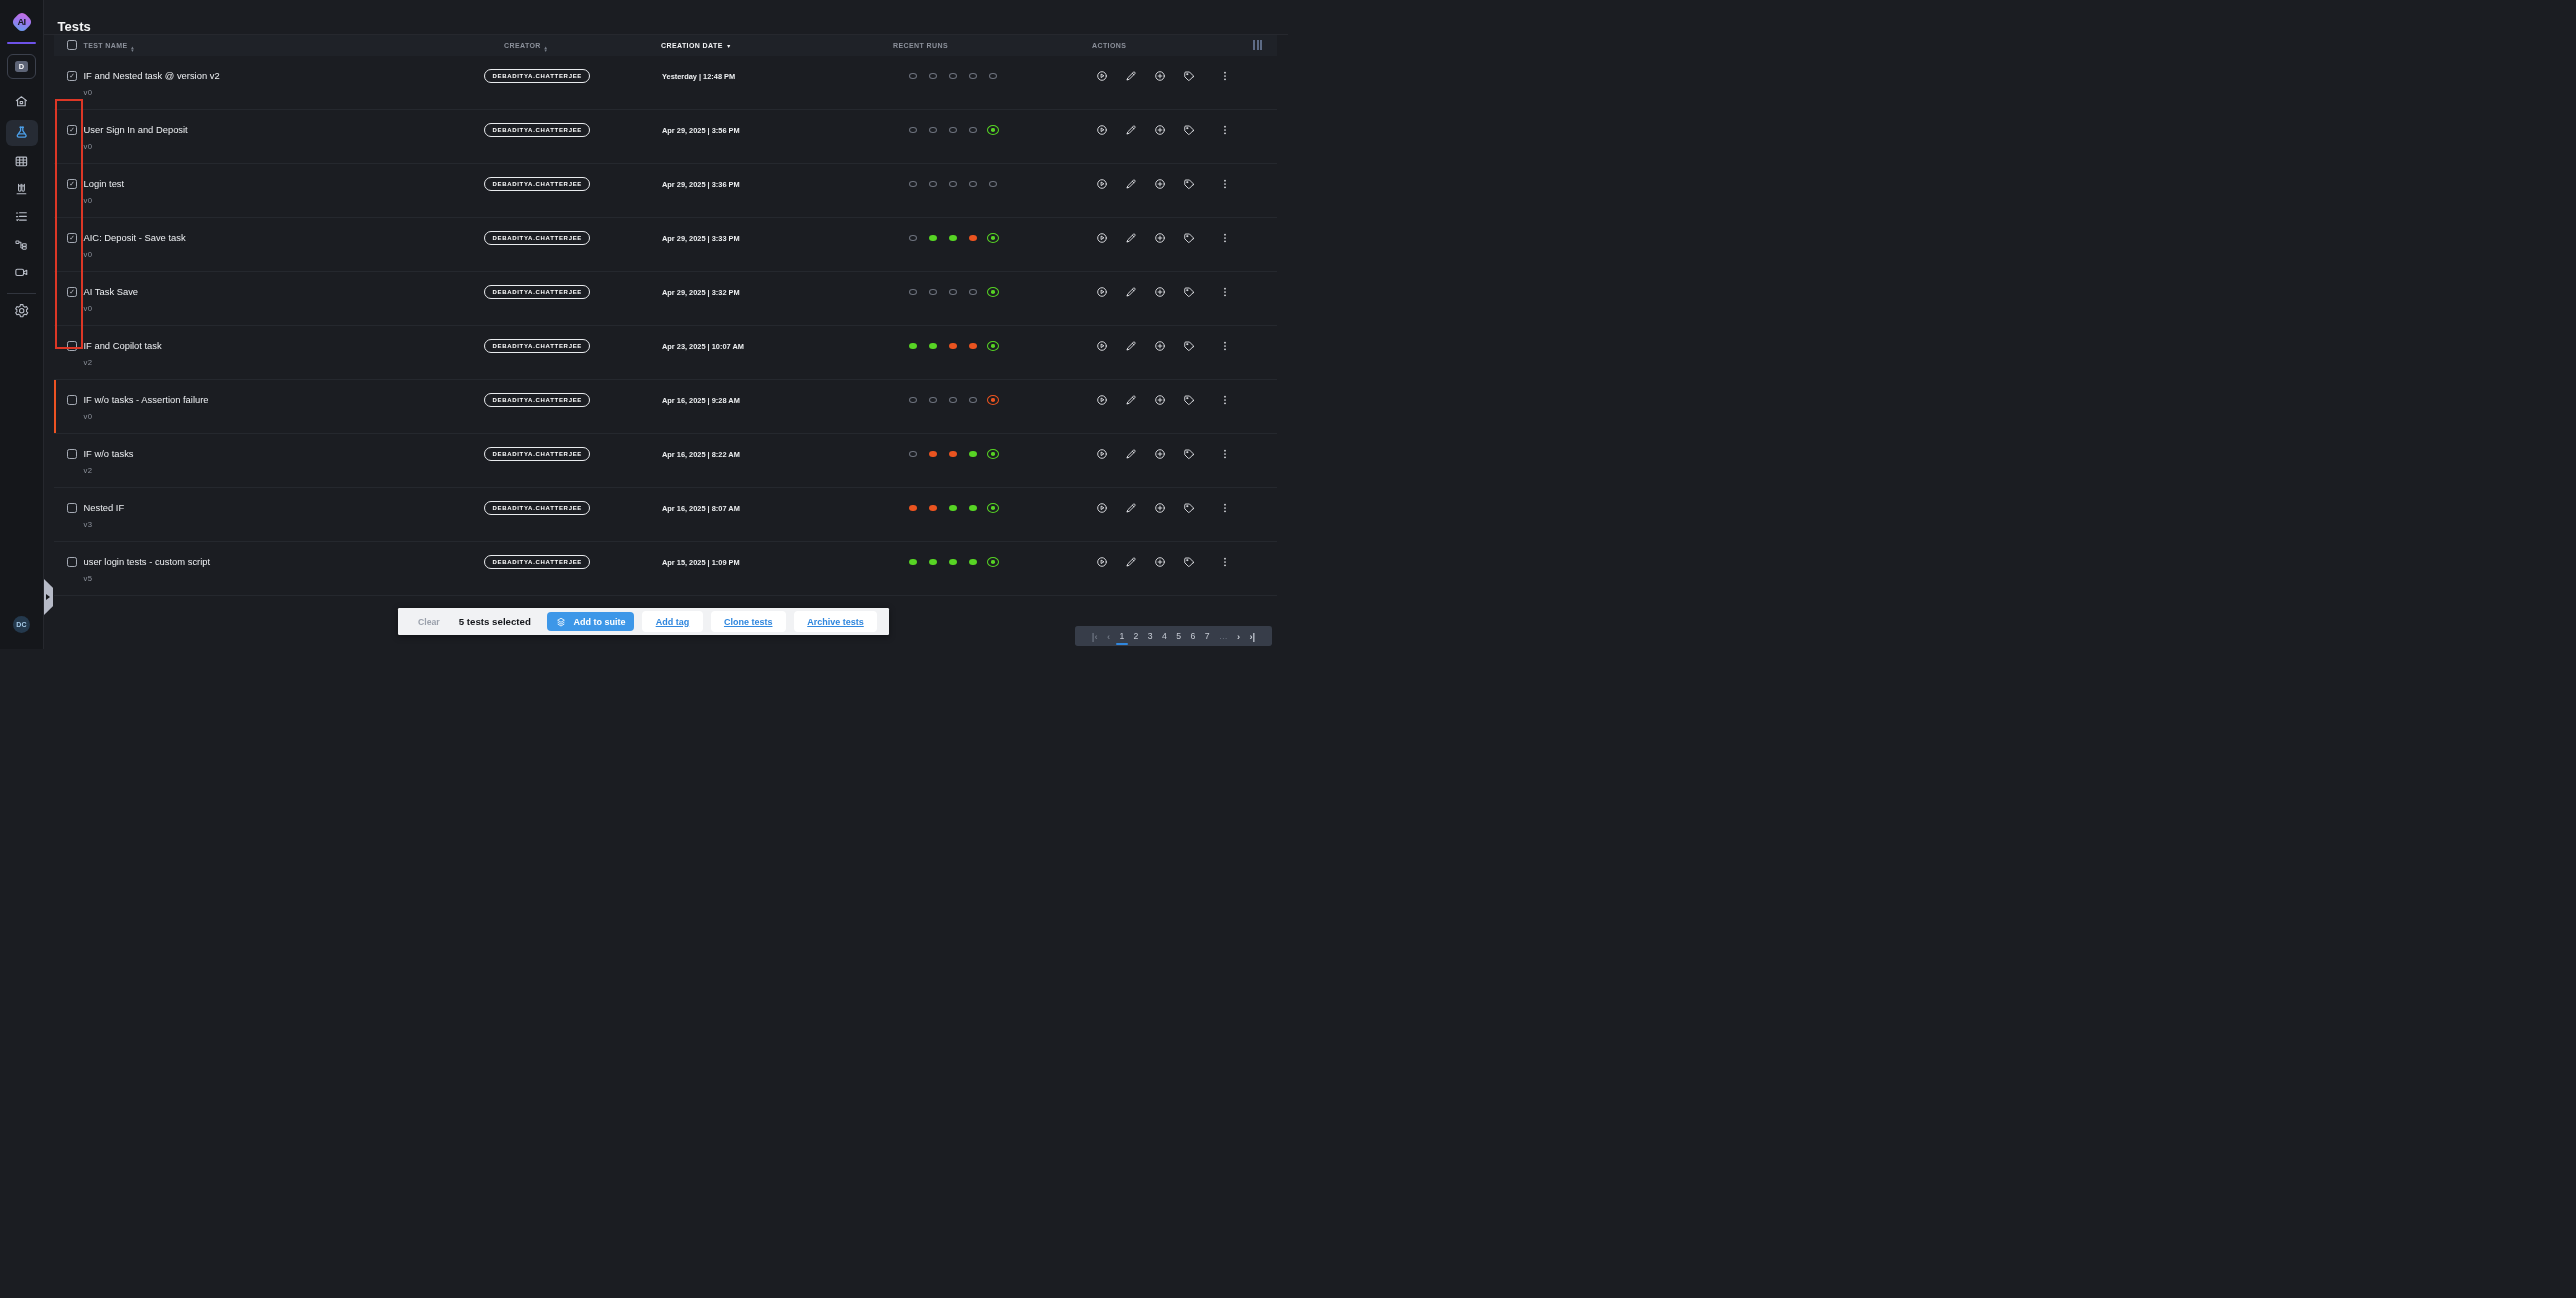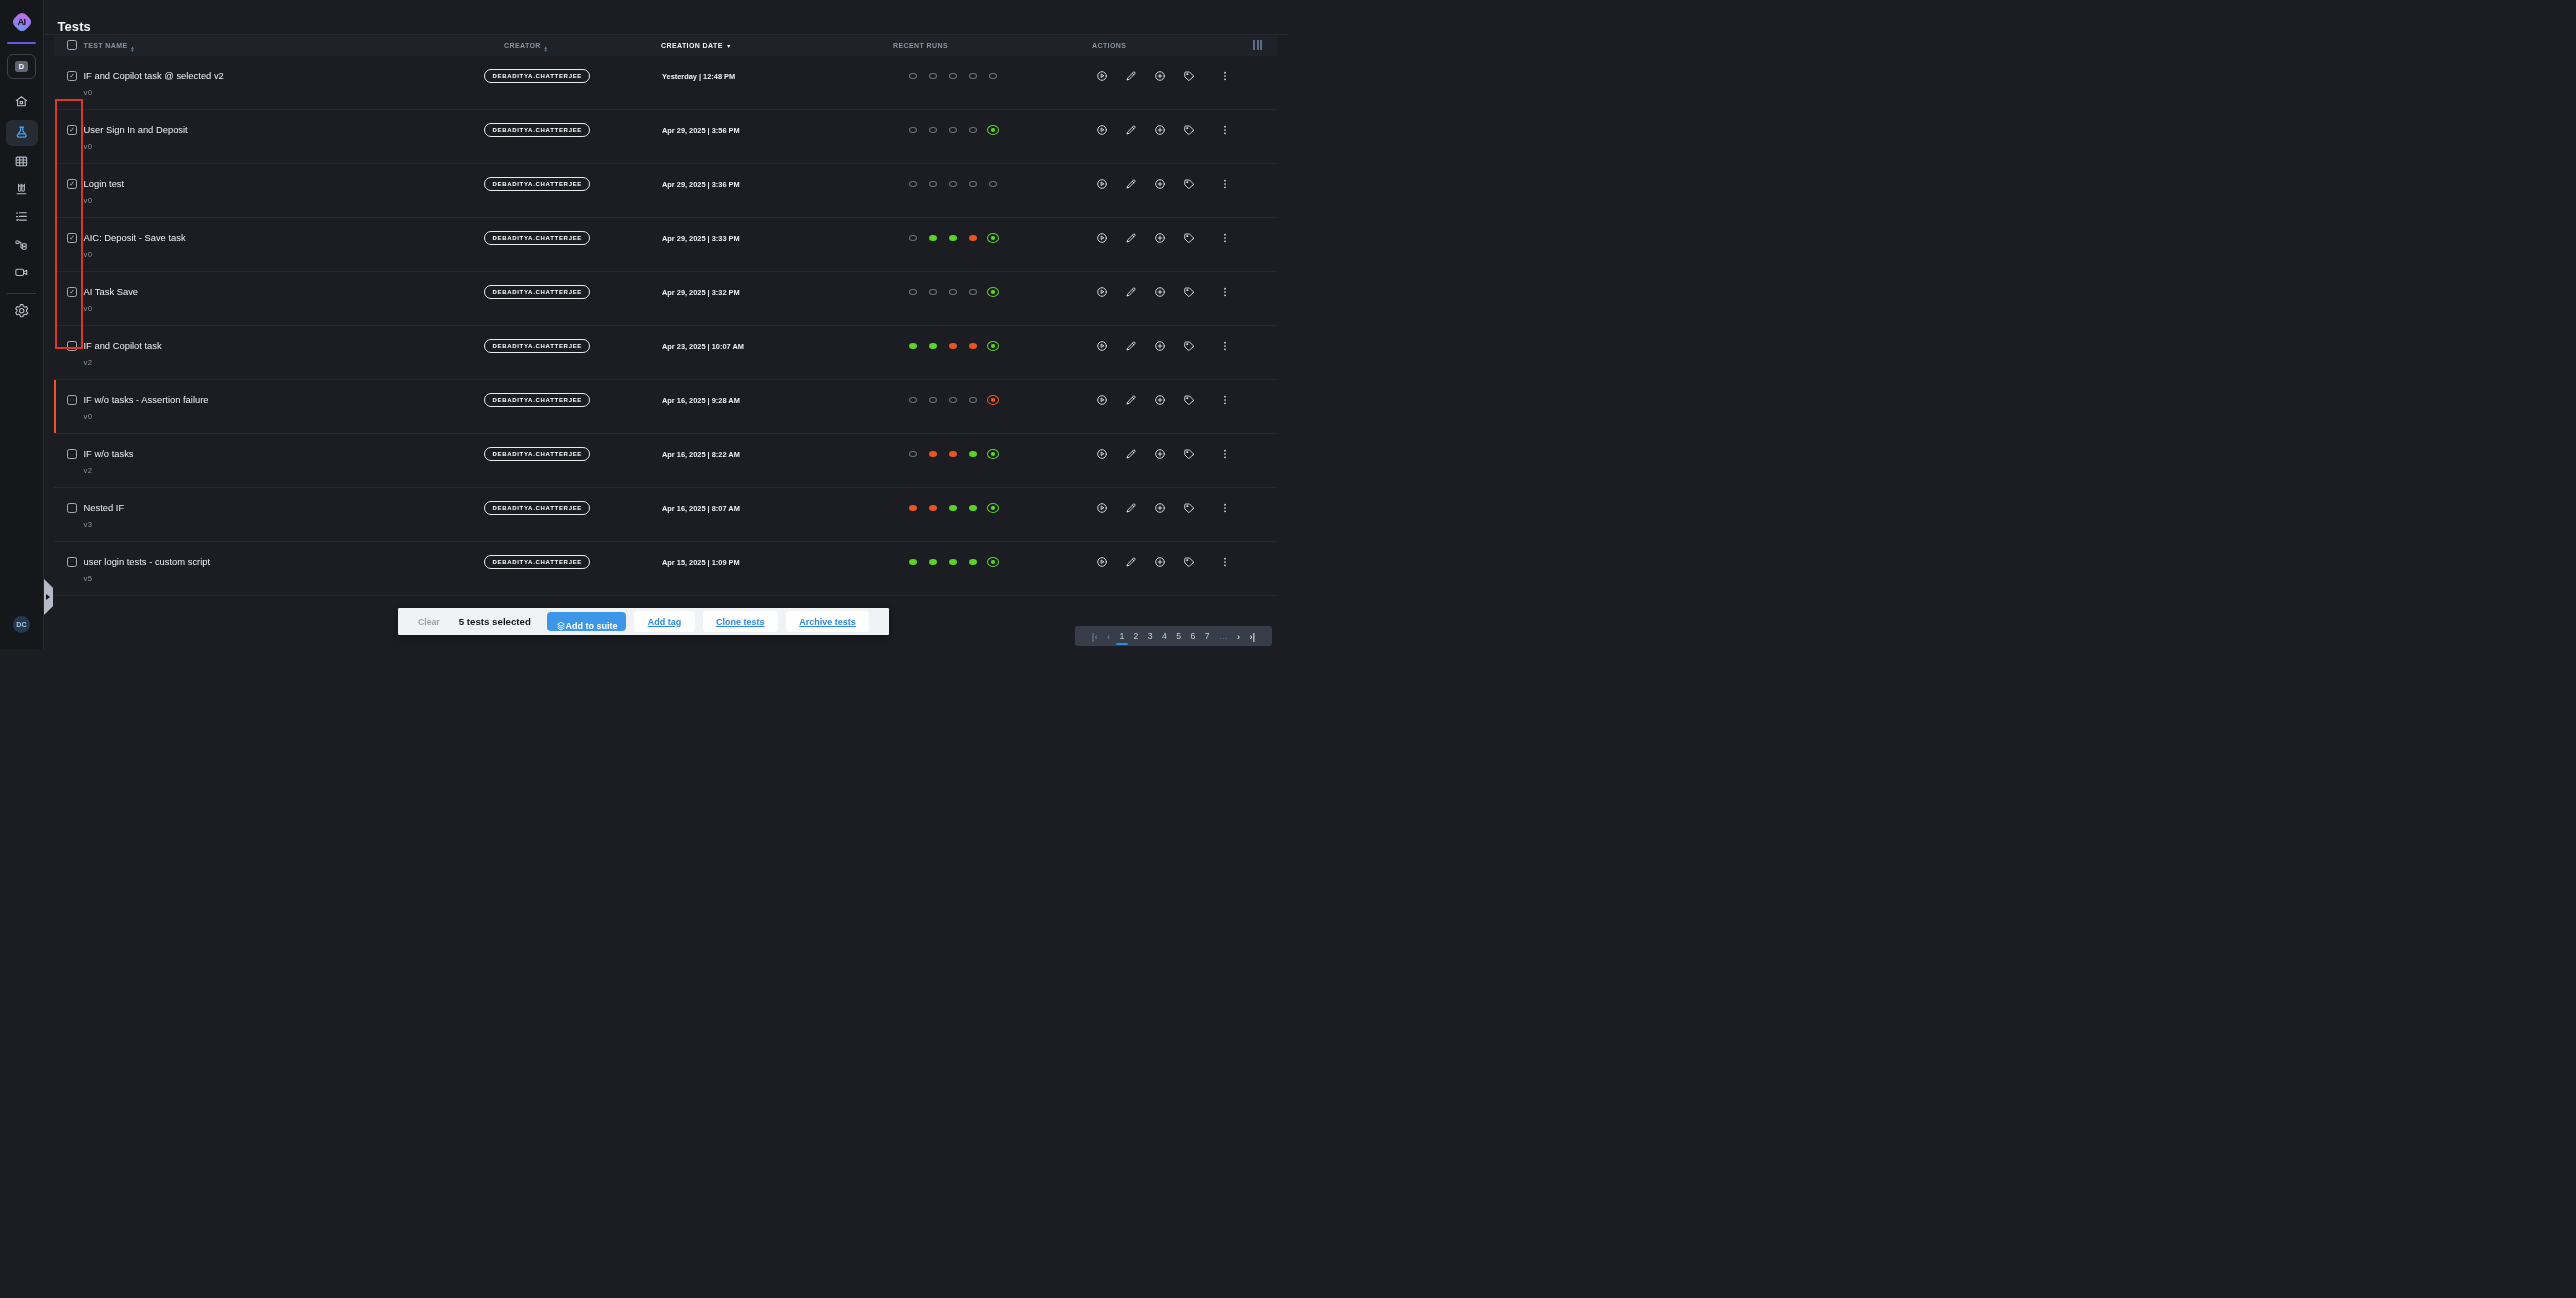--- a/index.html
+++ b/index.html
@@ -136,21 +136,21 @@
   .sel-bar {
     position:absolute; left:398px; top:608px; width:491px; height:27px;
     background:#f1f2f4; border-radius:1.3px; box-shadow:0 1.3px 6.7px rgba(0,0,0,.4);
     display:flex; align-items:center; z-index:60;
   }
   .sel-clear { margin-left:20px; font-size:8.7px; font-weight:700; color:#9aa0ab; cursor:pointer; }
   .sel-count { margin-left:19px; font-size:9.7px; font-weight:700; color:#15171b; }
   .suite-btn {
     margin-left:16px; height:19px; padding:0 8.7px; background:#3d97e8; color:#fff;
     border:none; border-radius:4px; font-size:9px; font-weight:600;
-    display:flex; align-items:flex-end; gap:0; cursor:pointer;
+    display:flex; align-items:center; gap:8px; cursor:pointer;
     font-family:"Liberation Sans","DejaVu Sans",sans-serif;
   }
   .bar-card {
     margin-left:8px; height:21.5px; padding:0 13.4px; background:#fff; border:none; border-radius:4px;
     color:#3087de; font-size:9px; font-weight:600; display:flex; align-items:center; cursor:pointer;
     font-family:"Liberation Sans","DejaVu Sans",sans-serif;
     text-decoration:underline;
   }
   
   .pagination {
@@ -269,21 +269,21 @@
         <i></i>
         <i></i>
       </span>
   </div>
 
   <div class="rows" id="rows">
       <div class="row">
         <span class="cell-check">
           <span class="checkbox">✓</span>
         </span>
-        <span class="cell-name">IF and Copilot task @ selected v2</span>
+        <span class="cell-name">IF and Nested task @ version v2</span>
         <span class="cell-version">v0</span>
         <span class="cell-creator"><span class="badge">DEBADITYA.CHATTERJEE</span></span>
         <span class="cell-date">Yesterday | 12:48 PM</span>
         <span class="cell-runs">
           <span class="run">
             <span class="dot none"></span>
           </span>
           <span class="run">
             <span class="dot none"></span>
           </span>

